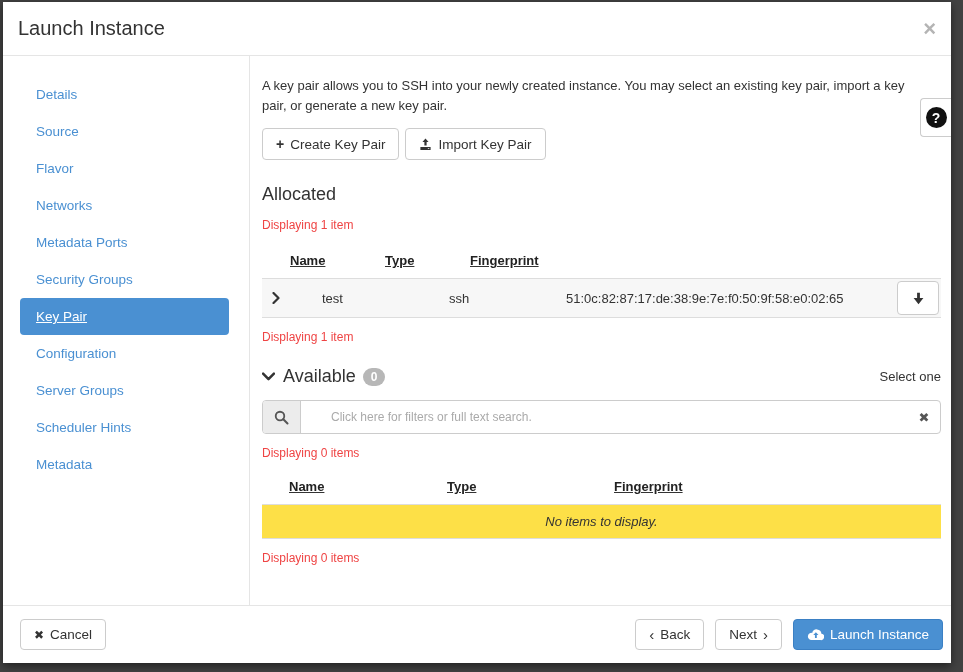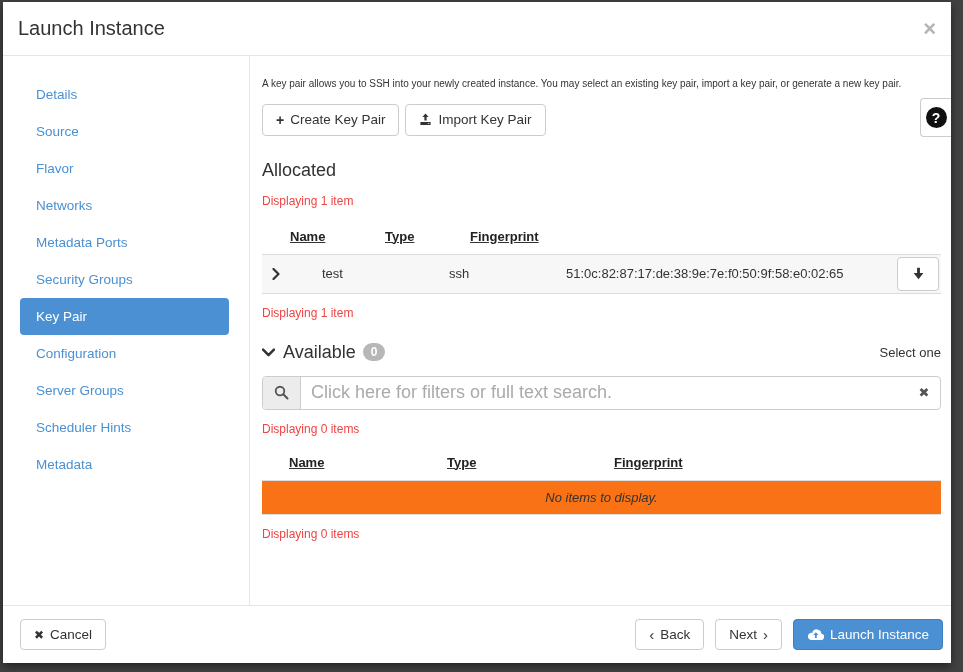--- a/index.html
+++ b/index.html
@@ -42,24 +42,24 @@
   }
   
   .sidebar {
     flex: 0 0 247px; border-right: 1px solid #e5e5e5;
     padding: 20px 20px 0 17px;
   }
   .nav-item {
     color: #4a90d2; font-size: 13.5px; padding: 11px 16px; border-radius: 4px;
     cursor: pointer; white-space: nowrap;
   }
-  .nav-item.active { background: #4a90d2; color: #fff; }
+  .nav-item.active { background: #4a90d2; color: #fff; text-decoration: underline; }
   
   .content { flex: 1 1 auto; padding: 20px 10px 10px 12px; min-width: 0; }
-  .desc { font-size: 10px; line-height: 1.55; color: #333; margin-bottom: 12px; max-width: 670px; }
+  .desc { font-size: 13px; line-height: 1.55; color: #333; margin-bottom: 12px; max-width: 670px; }
   .btn-row { display: flex; gap: 6px; margin-bottom: 24px; }
   .btn {
     display: inline-flex; align-items: center; gap: 6px;
     background: #fff; border: 1px solid #ccc; border-radius: 4px;
     padding: 7px 13px; font-size: 13.5px; color: #333; cursor: pointer;
     font-family: inherit;
   }
   .btn .plus { font-weight: 700; font-size: 14px; }
   h2.section-h { font-size: 18px; font-weight: 400; color: #333; }
   .count { font-size: 12px; color: #ef4444; }
@@ -96,32 +96,32 @@
   
   .search-wrap {
     display: flex; align-items: stretch; border: 1px solid #ccc; border-radius: 4px;
     height: 34px; margin: 13px 0 2px; overflow: hidden; background: #fff;
   }
   .search-addon {
     flex: 0 0 38px; background: #ececec; border-right: 1px solid #ccc;
     display: flex; align-items: center; justify-content: center;
   }
   .search-input {
-    flex: 1 1 auto; border: none; outline: none; font-size: 18px;
-    padding: 0 10px; color: #15803d; font-family: inherit;
+    flex: 1 1 auto; border: none; outline: none; font-size: 12px;
+    padding: 0 10px; color: #15803d; font-family: inherit; margin-left: 20px;
   }
   .search-input::placeholder { color: #aaa; }
   .search-clear { flex: 0 0 32px; display: flex; align-items: center; justify-content: center;
                   color: #555; font-size: 13px; cursor: pointer; }
   
   .v-name { flex: 0 0 185px; padding-left: 27px; }
   .v-type { flex: 0 0 167px; }
   .v-fp   { flex: 1 1 auto; }
   .empty-row { display: flex; align-items: center; justify-content: center;
-               background: #f97316; border-top: 1px solid #ddd; border-bottom: 1px solid #ddd;
+               background: #fde047; border-top: 1px solid #ddd; border-bottom: 1px solid #ddd;
                height: 35px; font-style: italic; color: #333; }
   
   .modal-footer {
     flex: 0 0 58px; border-top: 1px solid #e5e5e5;
     display: flex; align-items: center; padding: 0 8px 0 17px;
   }
   .footer-right { margin-left: auto; display: flex; gap: 11px; }
   .btn .x-icon { font-size: 12px; }
   .btn .chv { font-size: 15px; line-height: 1; }
   .btn-primary {

